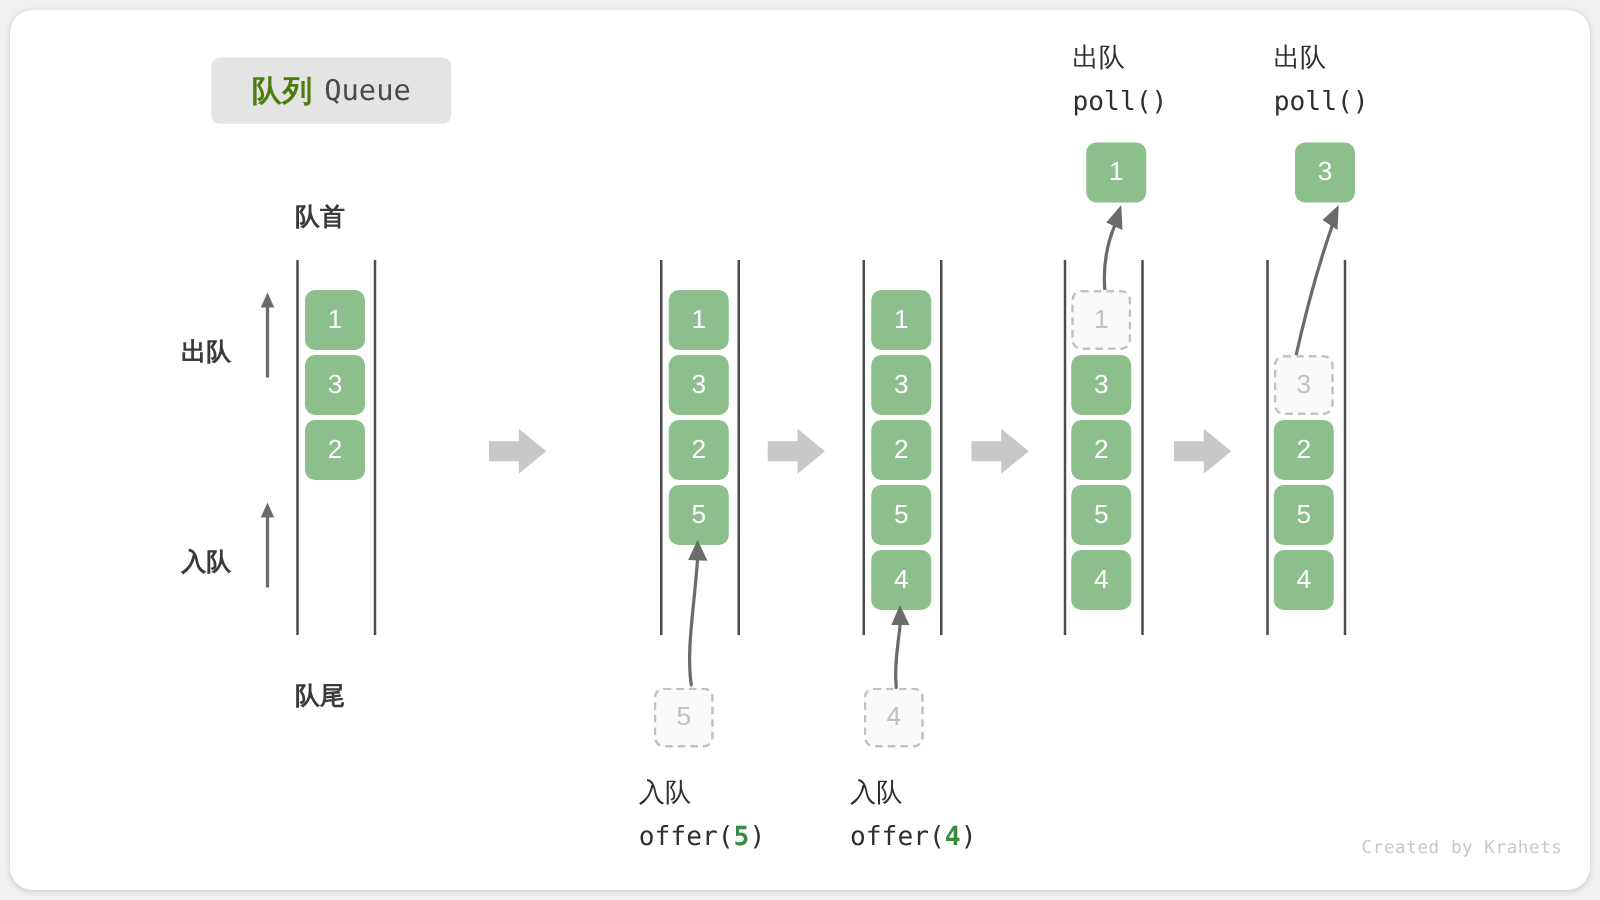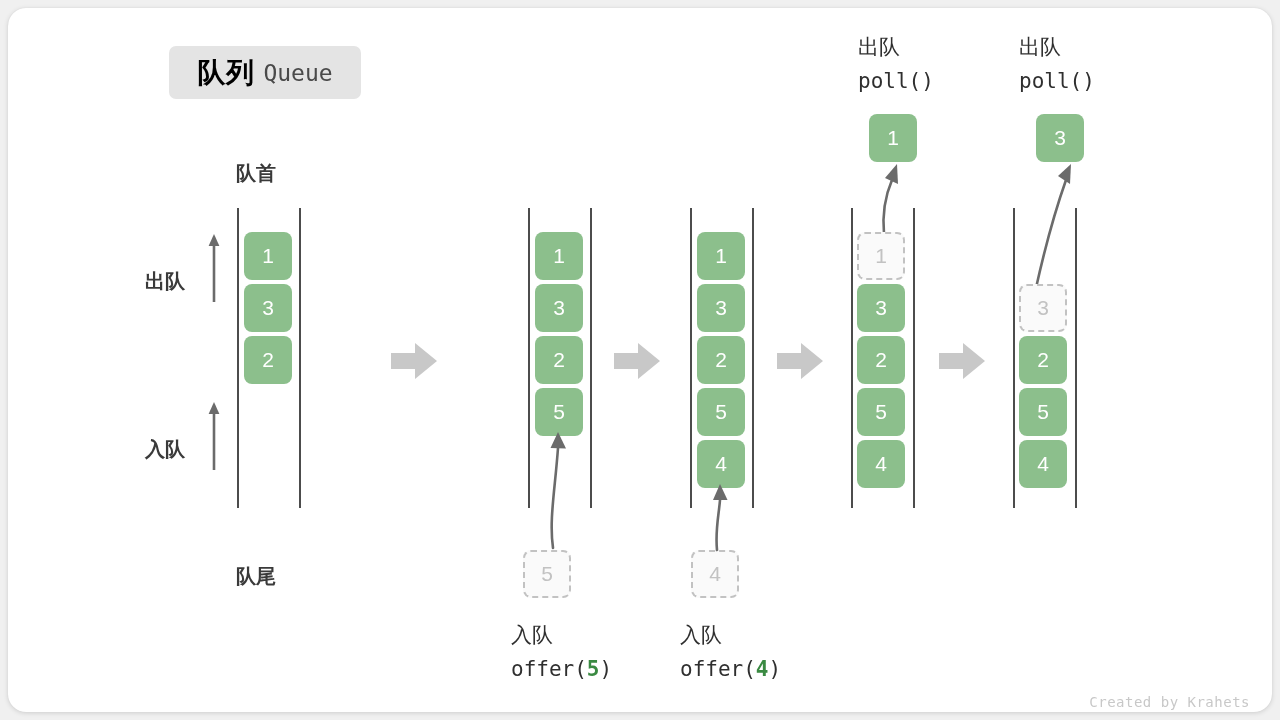--- a/index.html
+++ b/index.html
@@ -43,23 +43,23 @@
     width: 192px;
     height: 53px;
     background: #e4e4e4;
     border-radius: 7px;
     display: flex;
     align-items: center;
     justify-content: center;
     gap: 9px;
   }
   #title-badge .cn {
-    font-size: 28px;
+    font-size: 24px;
     font-weight: bold;
-    color: #000000;
+    color: #4d7c0f;
     letter-spacing: 0.5px;
   }
   #title-badge .en {
     font-family: "DejaVu Sans Mono", "Liberation Mono", monospace;
     font-size: 23px;
     color: #4a4a4a;
     text-align: center;
   }
 
   
@@ -137,40 +137,40 @@
   
   .motion {
     position: absolute;
     pointer-events: none;
   }
 
   
   #watermark {
     position: absolute;
     right: 30px;
-    bottom: 10px;
+    bottom: 34px;
     font-family: "DejaVu Sans Mono", "Liberation Mono", monospace;
     font-size: 14px;
     color: #c8c8c8;
     letter-spacing: 0.5px;
   }
 </style>
 </head>
 <body>
 
 <div id="card">
   <div id="stage">
 
     <div id="title-badge">
       <span class="cn">队列</span>
       <span class="en">Queue</span>
     </div>
 
     <div class="cn-bold" style="left:236px; top:160px;">队首</div>
-    <div class="cn-bold" style="left:236px; top:563px;">队尾</div>
+    <div class="cn-bold" style="left:236px; top:543px;">队尾</div>
 
     <div class="cn-bold" style="left:145px; top:268px;">出队</div>
     <svg class="dir-arrow" style="left:206px; top:232px;" viewBox="0 0 16 72">
       <line x1="8" y1="70" x2="8" y2="12" stroke="#6b6b6b" stroke-width="2.6"></line>
       <polygon points="8,2 2.6,14 13.4,14" fill="#6b6b6b"></polygon>
     </svg>
 
     <div class="cn-bold" style="left:145px; top:436px;">入队</div>
     <svg class="dir-arrow" style="left:206px; top:400px;" viewBox="0 0 16 72">
       <line x1="8" y1="70" x2="8" y2="12" stroke="#6b6b6b" stroke-width="2.6"></line>

